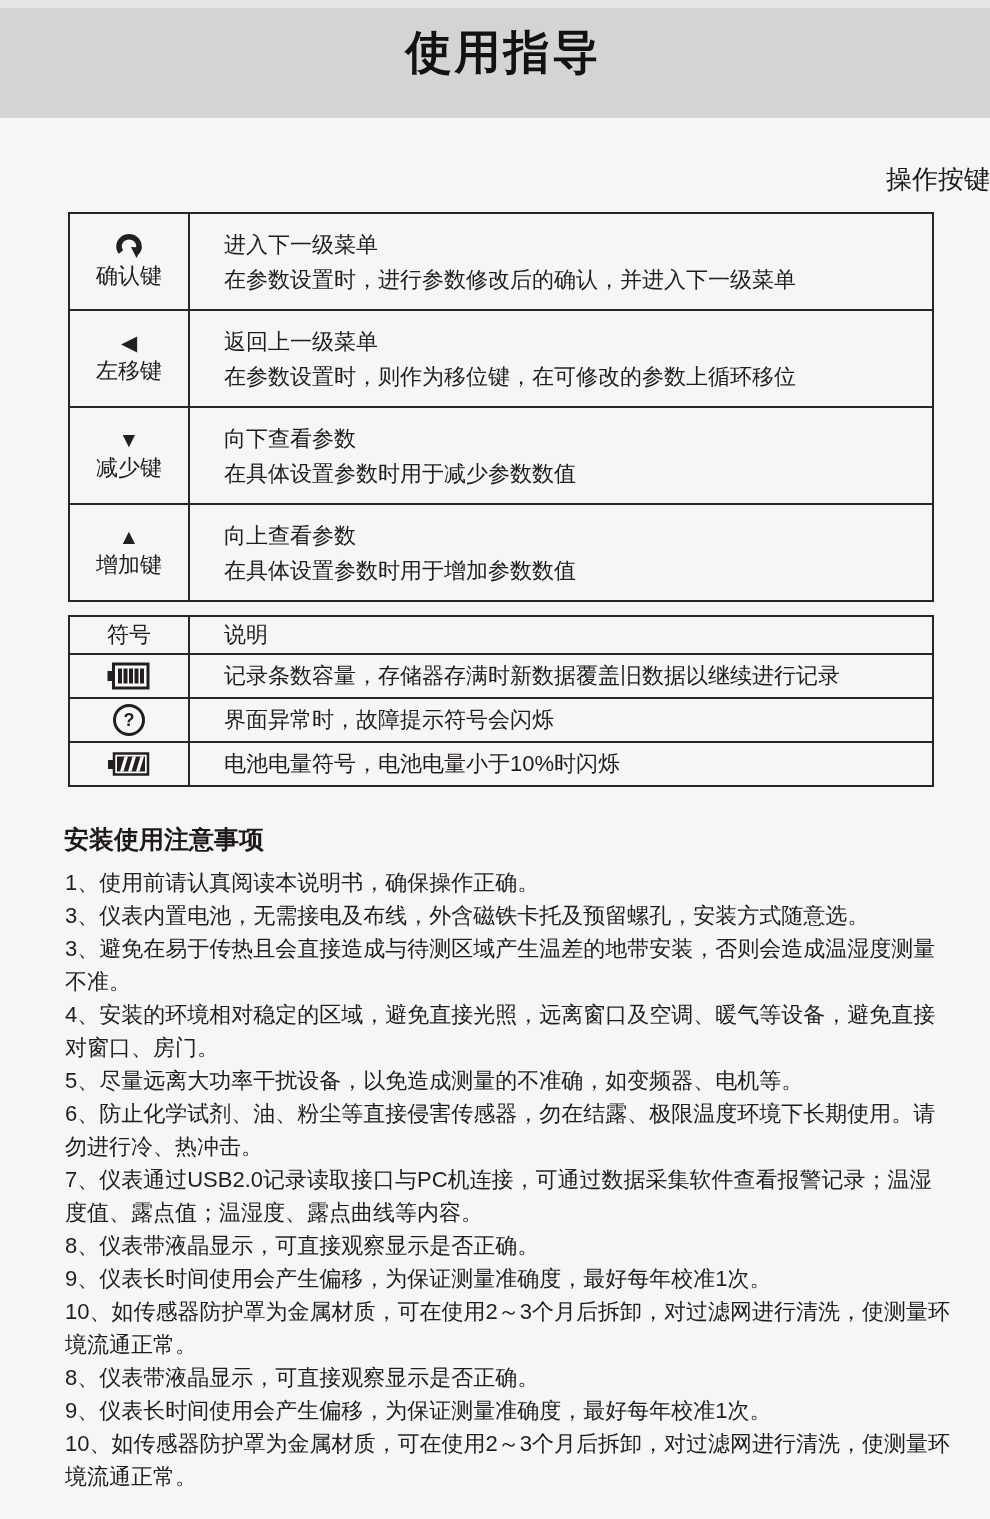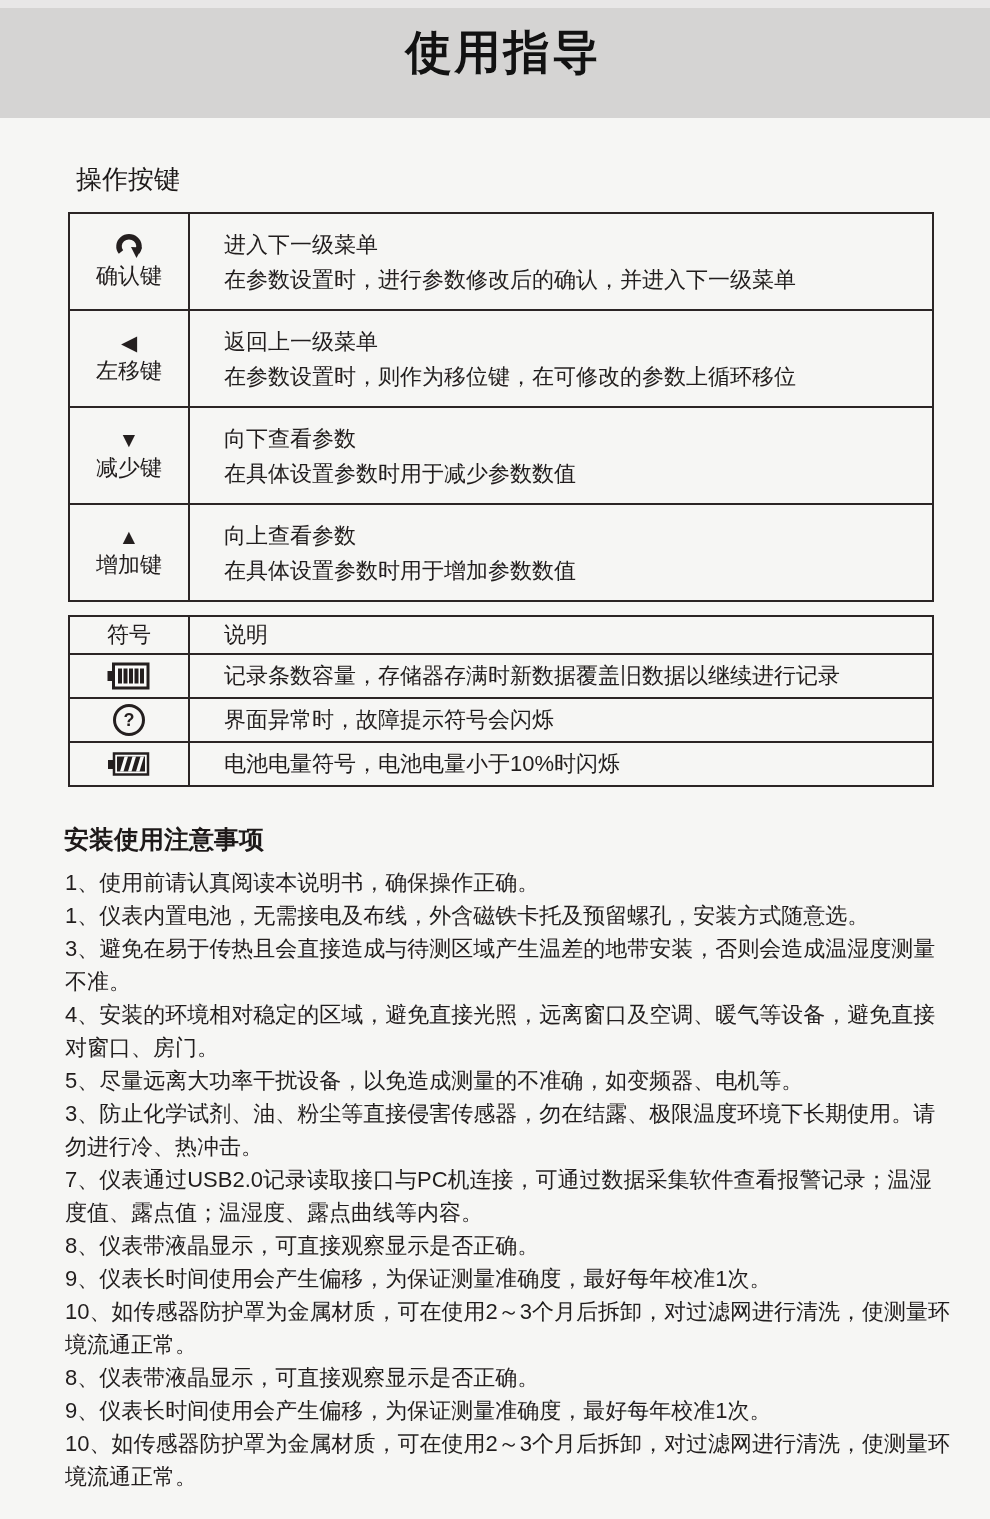--- a/index.html
+++ b/index.html
@@ -3,21 +3,21 @@
 <meta charset="utf-8">
 <style>
   html,body{margin:0;padding:0;}
   body{font-family:"Liberation Sans","DejaVu Sans",sans-serif;}
   .page{position:relative;width:990px;height:1519px;background:#f6f6f4;color:#211d1d;overflow:hidden;}
   .top-strip{height:8px;background:#e8e7e7;}
   .hero{height:110px;background:#d5d4d3;text-align:center;padding-left:17px;}
   .hero-title{margin:0;padding-top:14px;font-size:46px;font-weight:bold;letter-spacing:3px;color:#121212;}
   .hero-sub{margin-top:3px;font-size:19px;color:#4a4747;}
   .sec-heading{font-size:26px;font-weight:normal;margin:0;color:#1d1919;}
-  .sec-heading.h1{margin:44px 0 0 76px;}
+  .sec-heading.h1{margin:44px 0 0 76px;text-align:right;}
   .sec-heading.h2{margin:25px 0 0 64px;}
   .sec-heading.h3{margin:36px 0 0 64px;font-weight:bold;font-size:25px;}
   table{border-collapse:collapse;margin-left:68px;width:866px;table-layout:fixed;}
   .keys-table{margin-top:15px;}
   .sym-table{margin-top:13px;}
   td{border:2px solid #2b2525;padding:0;vertical-align:middle;}
   .col-sym{width:118px;text-align:center;}
   .keys-table td{height:79px;}
   .key-label{font-size:22px;margin-top:2px;}
   .key-glyph{font-size:21px;line-height:22px;display:block;color:#241f1f;}
@@ -137,25 +137,25 @@
       </td>
       <td class="sym-desc">电池电量符号，电池电量小于10%时闪烁</td>
     </tr>
   </tbody>
     </table>
 
   <h2 class="sec-heading h3">安装使用注意事项</h2>
 
   <div class="notes">
     <p>1、使用前请认真阅读本说明书，确保操作正确。</p>
-    <p>1、仪表内置电池，无需接电及布线，外含磁铁卡托及预留螺孔，安装方式随意选。</p>
+    <p>3、仪表内置电池，无需接电及布线，外含磁铁卡托及预留螺孔，安装方式随意选。</p>
     <p>3、避免在易于传热且会直接造成与待测区域产生温差的地带安装，否则会造成温湿度测量不准。</p>
     <p>4、安装的环境相对稳定的区域，避免直接光照，远离窗口及空调、暖气等设备，避免直接对窗口、房门。</p>
     <p>5、尽量远离大功率干扰设备，以免造成测量的不准确，如变频器、电机等。</p>
-    <p>3、防止化学试剂、油、粉尘等直接侵害传感器，勿在结露、极限温度环境下长期使用。请勿进行冷、热冲击。</p>
+    <p>6、防止化学试剂、油、粉尘等直接侵害传感器，勿在结露、极限温度环境下长期使用。请勿进行冷、热冲击。</p>
     <p>7、仪表通过USB2.0记录读取接口与PC机连接，可通过数据采集软件查看报警记录；温湿度值、露点值；温湿度、露点曲线等内容。</p>
     <p>8、仪表带液晶显示，可直接观察显示是否正确。</p>
     <p>9、仪表长时间使用会产生偏移，为保证测量准确度，最好每年校准1次。</p>
     <p>10、如传感器防护罩为金属材质，可在使用2～3个月后拆卸，对过滤网进行清洗，使测量环境流通正常。</p>
     <p>8、仪表带液晶显示，可直接观察显示是否正确。</p>
     <p>9、仪表长时间使用会产生偏移，为保证测量准确度，最好每年校准1次。</p>
     <p>10、如传感器防护罩为金属材质，可在使用2～3个月后拆卸，对过滤网进行清洗，使测量环境流通正常。</p>
   </div>
 </div>
 

